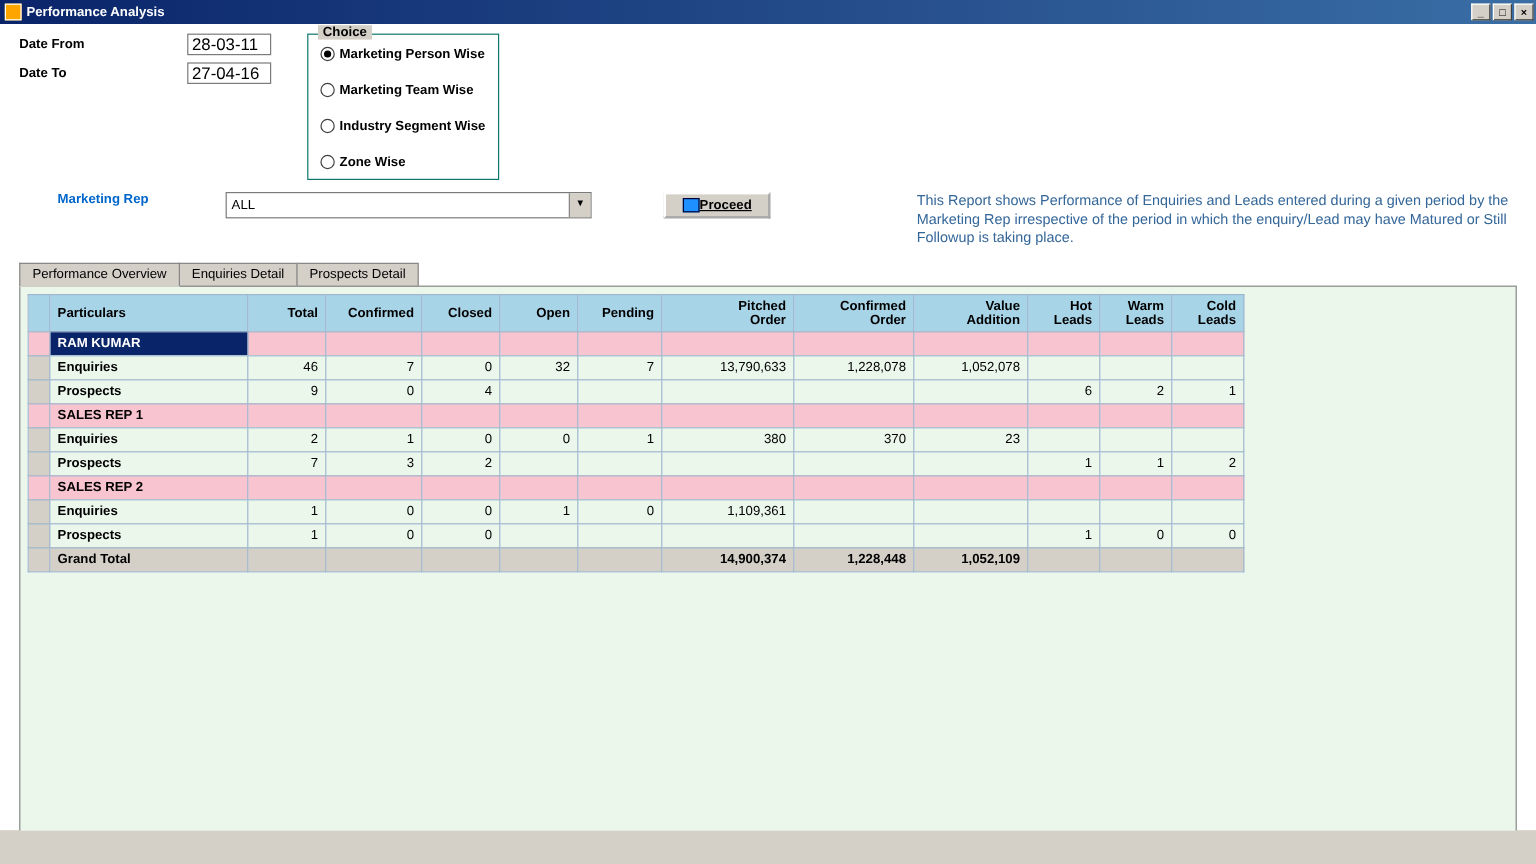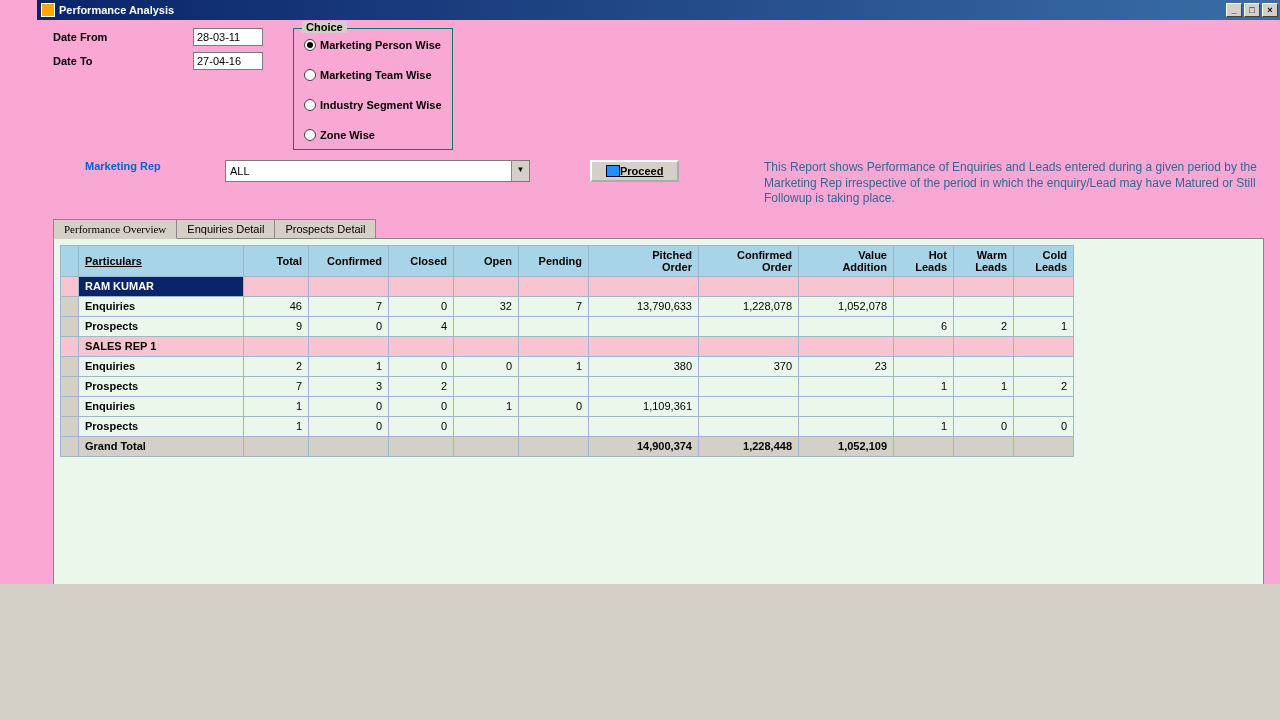--- a/index.html
+++ b/index.html
@@ -5,24 +5,23 @@
   * { box-sizing: border-box; }
   body {
     margin: 0;
     font-family: Tahoma, Arial, sans-serif;
     font-size: 11px;
     background: #d4d0c8;
     overflow: hidden;
   }
   .window {
     width: 1280px;
-    height: 584px;
-    background: #f9a8d4;
+    height: 692px;
+    background: #ffffff;
     position: relative;
-    padding-left: 37px;
   }
   .titlebar {
     height: 20px;
     background: linear-gradient(to right, #0a246a, #3a6ea5);
     color: #fff;
     display: flex;
     align-items: center;
     padding: 0 2px 0 4px;
     font-weight: bold;
   }
@@ -61,21 +60,21 @@
     grid-template-columns: 140px 80px;
     row-gap: 6px;
     align-items: center;
   }
   .label { font-weight: bold; color: #000; }
   .date-input {
     width: 70px;
     height: 18px;
     border: 1px solid #7b7b7b;
     background: #fff;
-    font-size: 11px;
+    font-size: 14px;
     padding: 0 3px;
   }
   .choice-fieldset {
     border: 1px solid #0f766e;
     padding: 4px 10px 8px 10px;
     position: relative;
     flex: 0 0 auto;
   }
   .choice-legend {
     position: absolute;
@@ -168,21 +167,20 @@
     padding: 3px 10px;
     background: #d4d0c8;
     margin-right: -1px;
     cursor: pointer;
     position: relative;
   }
   .tab.active {
     background: #d4d0c8;
     border-bottom: 1px solid #d4d0c8;
     z-index: 1;
-    font-family: Liberation Serif, serif;
   }
   .tab-panel {
     border: 1px solid #888;
     background: #ecf7ec;
     height: 560px;
     padding: 6px;
     overflow: auto;
   }
   table.grid {
     border-collapse: collapse;
@@ -277,21 +275,21 @@
       <div class="tab active">Performance Overview</div>
       <div class="tab">Enquiries Detail</div>
       <div class="tab">Prospects Detail</div>
     </div>
 
     <div class="tab-panel">
       <table class="grid">
         <thead>
           <tr>
             <th class="corner-cell"></th>
-            <th class="particulars-h" id="h-particulars" style="width: 165px; text-decoration: underline;">Particulars</th>
+            <th class="particulars-h" id="h-particulars" style="width: 165px;">Particulars</th>
             <th id="h-total" style="width: 65px;">Total</th>
             <th id="h-confirmed" style="width: 80px;">Confirmed</th>
             <th id="h-closed" style="width: 65px;">Closed</th>
             <th id="h-open" style="width: 65px;">Open</th>
             <th id="h-pending" style="width: 70px;">Pending</th>
             <th id="h-pitched" style="width: 110px;">Pitched<br>Order</th>
             <th id="h-conforder" style="width: 100px;">Confirmed<br>Order</th>
             <th id="h-valadd" style="width: 95px;">Value<br>Addition</th>
             <th id="h-hot" style="width: 60px;">Hot<br>Leads</th>
             <th id="h-warm" style="width: 60px;">Warm<br>Leads</th>
@@ -382,20 +380,35 @@
               <td class="num">2</td>
               <td class="num"></td>
               <td class="num"></td>
               <td class="num"></td>
               <td class="num"></td>
               <td class="num"></td>
               <td class="num">1</td>
               <td class="num">1</td>
               <td class="num">2</td>
             </tr>
+            <tr class="rep-row">
+              <td class="rowhead-cell"></td>
+              <td class="txt">SALES REP 2</td>
+              <td class="num"></td>
+              <td class="num"></td>
+              <td class="num"></td>
+              <td class="num"></td>
+              <td class="num"></td>
+              <td class="num"></td>
+              <td class="num"></td>
+              <td class="num"></td>
+              <td class="num"></td>
+              <td class="num"></td>
+              <td class="num"></td>
+            </tr>
             <tr>
               <td class="rowhead-cell"></td>
               <td class="txt">Enquiries</td>
               <td class="num">1</td>
               <td class="num">0</td>
               <td class="num">0</td>
               <td class="num">1</td>
               <td class="num">0</td>
               <td class="num">1,109,361</td>
               <td class="num"></td>

